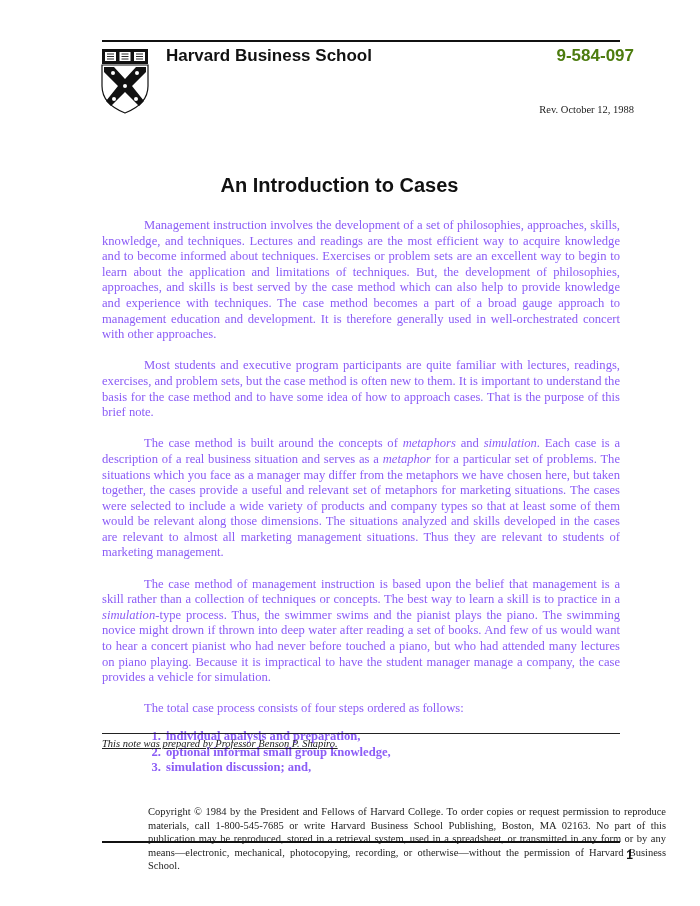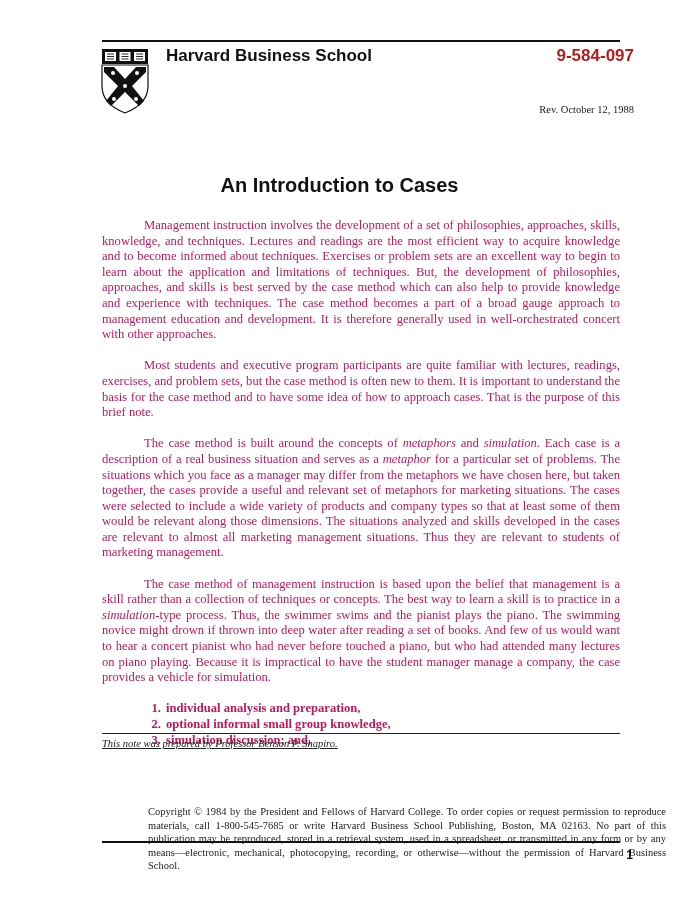--- a/index.html
+++ b/index.html
@@ -1,24 +1,24 @@
 <!DOCTYPE html>
 <html><head>
 <meta charset="utf-8">
 <style>
   html, body { margin: 0; padding: 0; background: #ffffff; }
   body { width: 700px; height: 906px; position: relative; overflow: hidden; color: #111; }
   .page { position: absolute; left: 0; top: 0; width: 700px; height: 906px; padding-left: 16px; }
   .rule-top { position: absolute; left: 102px; top: 40px; width: 518px; height: 2px; background: #111; }
   .logo { position: absolute; left: 101px; top: 48px; width: 48px; height: 66px; }
   .school { position: absolute; left: 166px; top: 46px; font-family: "Liberation Sans", sans-serif; font-weight: bold; font-size: 17px; color: #111; }
-  .docnum { position: absolute; right: 82px; top: 46px; font-family: "Liberation Sans", sans-serif; font-weight: bold; font-size: 17px; color: #b91c1c; text-align: left; }
+  .docnum { position: absolute; right: 82px; top: 46px; font-family: "Liberation Sans", sans-serif; font-weight: bold; font-size: 17px; color: #4d7c0f; text-align: left; }
   .revdate { position: absolute; right: 82px; top: 68px; font-family: "Liberation Serif", serif; font-size: 10.5px; color: #222; text-align: right; margin-top: 36px; }
   .title { position: absolute; left: 0; width: 679px; top: 174px; text-align: center; font-family: "Liberation Sans", sans-serif; font-weight: bold; font-size: 20px; color: #111; }
-  .body { position: absolute; left: 102px; top: 218px; width: 518px; font-family: "Liberation Serif", serif; font-size: 12.6px; line-height: 15.6px; color: #be185d; text-align: justify; }
+  .body { position: absolute; left: 102px; top: 218px; width: 518px; font-family: "Liberation Serif", serif; font-size: 12.6px; line-height: 15.6px; color: #8b5cf6; text-align: justify; }
   .body p { margin: 0 0 15.6px 0; text-indent: 42px; }
   .body p.lead { text-indent: 42px; margin-bottom: 12px; }
   .body ol { margin: 0; padding-left: 62px; }
   .body ol li { padding-left: 2px; font-weight: bold; }
   .rule-foot { position: absolute; left: 102px; top: 733px; width: 518px; height: 1px; background: #222; }
   .prepared { position: absolute; left: 102px; top: 738px; font-family: "Liberation Serif", serif; font-style: italic; font-size: 10.5px; color: #222; text-decoration: underline; }
   .copyright { position: absolute; left: 102px; top: 805px; width: 518px; font-family: "Liberation Serif", serif; font-size: 10.5px; line-height: 13.6px; color: #222; text-align: justify; margin-left: 46px; }
   .rule-bottom { position: absolute; left: 102px; top: 841px; width: 518px; height: 2px; background: #111; }
   .pagenum { position: absolute; right: 83px; top: 848px; font-family: "Liberation Sans", sans-serif; font-weight: bold; font-size: 12px; color: #111; }
 </style>
@@ -51,20 +51,21 @@
 
   <div class="body">
     <p><span>Management instruction involves the development of a set of philosophies, approaches, skills, knowledge, and techniques.  Lectures and readings are the most efficient way to acquire knowledge and to become informed about techniques.  Exercises or problem sets are an excellent way to begin to learn about the application and limitations of techniques.  But, the development of philosophies, approaches, and skills is best served by the case method which can also help to provide knowledge and experience with techniques.  The case method becomes a part of a broad gauge approach to management education and development.  It is therefore generally used in well-orchestrated concert with other approaches.</span></p>
 
     <p><span>Most students and executive program participants are quite familiar with lectures, readings, exercises, and problem sets, but the case method is often new to them.  It is important to understand the basis for the case method and to have some idea of how to approach cases.  That is the purpose of this brief note.</span></p>
 
     <p><span>The case method is built around the concepts of </span><i>metaphors</i><span> and </span><i>simulation</i><span>.  Each case is a description of a real business situation and serves as a </span><i>metaphor</i><span> for a particular set of problems.  The situations which you face as a manager may differ from the metaphors we have chosen here, but taken together, the cases provide a useful and relevant set of metaphors for marketing situations. The cases were selected to include a wide variety of products and company types so that at least some of them would be relevant along those dimensions.  The situations analyzed and skills developed in the cases are relevant to almost all marketing management situations.  Thus they are relevant to students of marketing management.</span></p>
 
     <p><span>The case method of management instruction is based upon the belief that management is a skill rather than a collection of techniques or concepts.  The best way to learn a skill is to practice in a </span><i>simulation</i><span>-type process.  Thus, the swimmer swims and the pianist plays the piano.  The swimming novice might drown if thrown into deep water after reading a set of books.  And few of us would want to hear a concert pianist who had never before touched a piano, but who had attended many lectures on piano playing.  Because it is impractical to have the student manager manage a company, the case provides a vehicle for simulation.</span></p>
 
+    <p class="lead">The total case process consists of four steps ordered as follows:</p>
 
     <ol>
       <li>individual analysis and preparation,</li>
       <li>optional informal small group knowledge,</li>
       <li>simulation discussion; and,</li>
     </ol>
   </div>
 
   <div class="rule-foot"></div>
   <div class="prepared">This note was prepared by Professor Benson P. Shapiro.</div>

